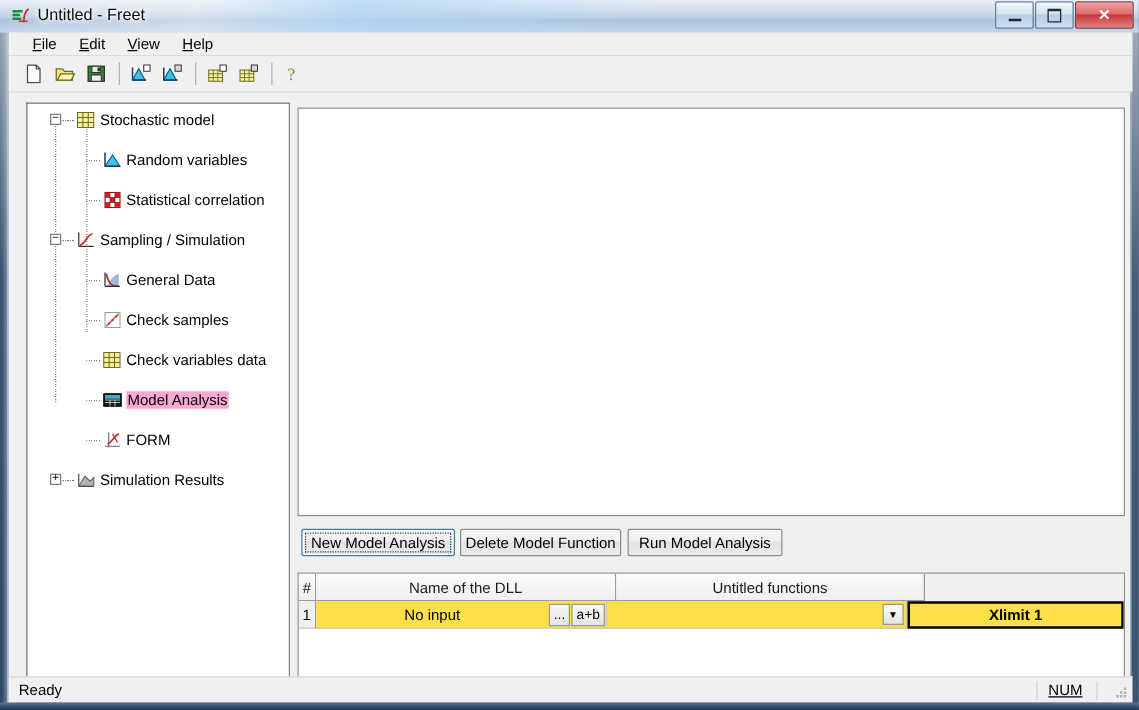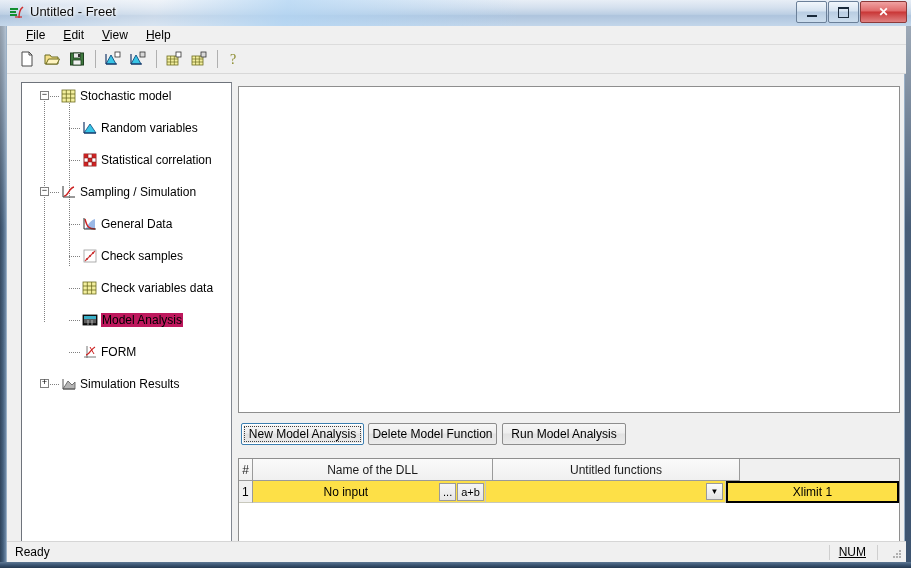--- a/index.html
+++ b/index.html
@@ -216,21 +216,21 @@
   .ticon {
     position: absolute;
     width: 16px; height: 16px;
   }
   .tlabel {
     position: absolute;
     white-space: nowrap;
     font-size: 12px;
   }
   .tlabel.sel {
-    background: #be185d;
+    background: #f9a8d4;
     padding: 0 1px;
   }
   .dotline-v {
     position: absolute;
     width: 1px;
     background: repeating-linear-gradient(180deg, #808080 0 1px, transparent 1px 2px);
   }
   .dotline-h {
     position: absolute;
     height: 1px;
@@ -657,21 +657,21 @@
         <div class="gc idx" style="width:14px;">1</div>
         <div class="gc" style="width:240px; justify-content:flex-start; padding-left:0;">
           <span style="flex:1; text-align:center;">No input</span>
           <span class="cell-btn">...</span>
           <span class="cell-btn" style="margin-left:1px; margin-right:1px;">a+b</span>
         </div>
         <div class="gc" style="width:247px;">
           <span></span>
           <span class="combo-arrow" style="font-size:8px;">▼</span>
         </div>
-        <div class="gc focusedcell" style="width:178px;">Xlimit 1</div>
+        <div class="gc focusedcell" style="width:178px;font-weight:bold;">Xlimit 1</div>
       </div>
     </div>
 
     <div class="statusbar">
       <span class="status-left">Ready</span>
       <div class="status-sep" style="right:76px;"></div>
       <div class="status-sep" style="right:28px;"></div>
       <span class="status-num">NUM</span>
       <span class="grip">
         <svg width="12" height="12" viewBox="0 0 12 12">

